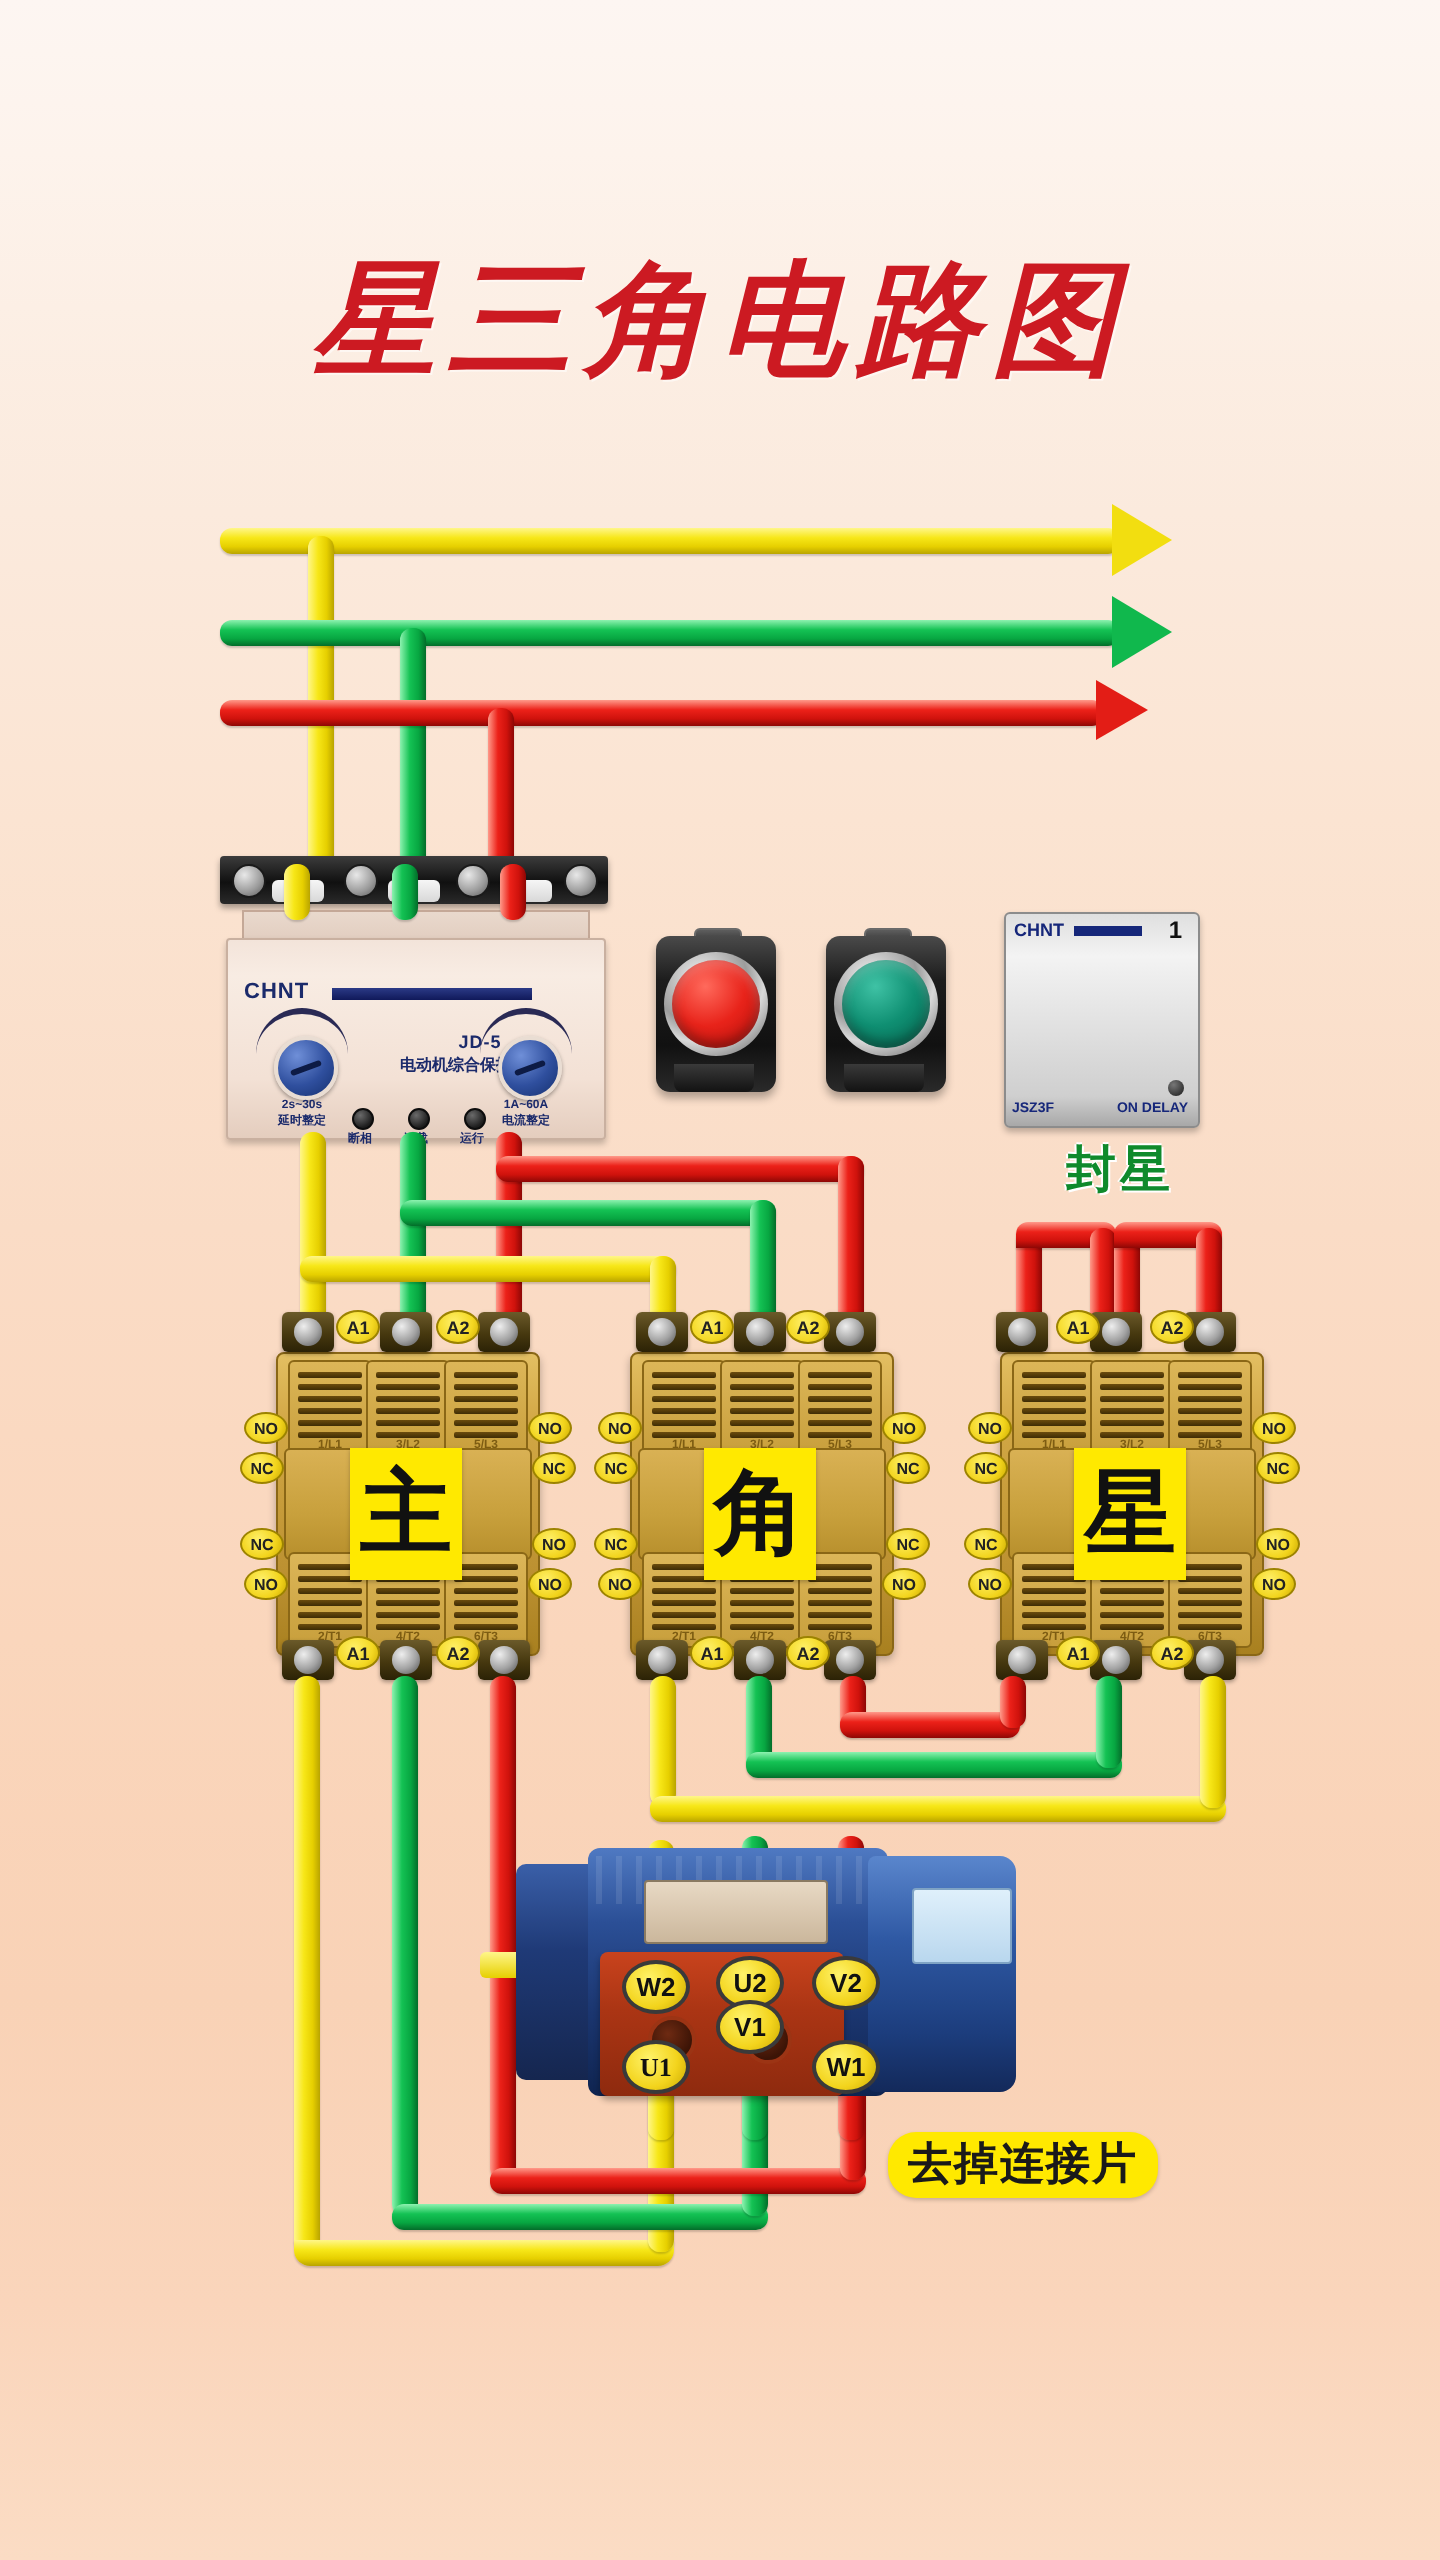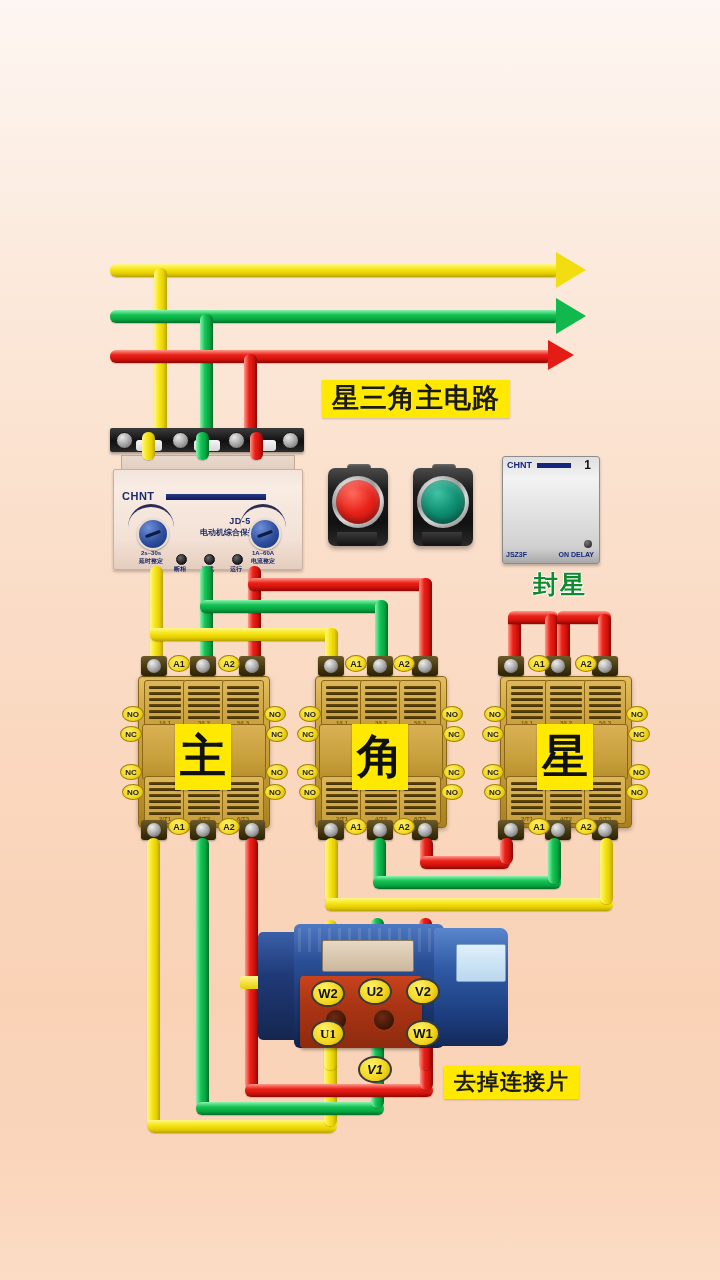--- a/index.html
+++ b/index.html
@@ -325,34 +325,34 @@
     border:2px solid #3a3a3a;
     color:#111; font-size:13px; font-weight:800;
     display:flex; align-items:center; justify-content:center;
   }
 </style>
 </head>
 <body>
 
 <div id="stage">
 
+  <div id="title">星三角电路图</div>
 
   <div class="wire h w-yellow" style="left:110px; top:264px; width:450px;"></div>
   <div class="arrowhead" style="left:556px; top:252px; border-top:18px solid transparent; border-bottom:18px solid transparent; border-left:30px solid #f2de10;"></div>
   <div class="wire v w-yellow" style="left:154px; top:268px; height:172px;"></div>
 
   <div class="wire h w-green" style="left:110px; top:310px; width:450px;"></div>
   <div class="arrowhead" style="left:556px; top:298px; border-top:18px solid transparent; border-bottom:18px solid transparent; border-left:30px solid #10b84d;"></div>
   <div class="wire v w-green" style="left:200px; top:314px; height:126px;"></div>
 
   <div class="wire h w-red" style="left:110px; top:350px; width:442px;"></div>
   <div class="arrowhead" style="left:548px; top:340px; border-top:15px solid transparent; border-bottom:15px solid transparent; border-left:26px solid #e31d16;"></div>
   <div class="wire v w-red" style="left:244px; top:354px; height:86px;"></div>
 
-  <div class="ylabel" style="left:322px; top:380px; font-size:27px;">星三角主电路</div>
 
   <div class="term-strip">
     <div class="term-screw" style="left:6px;"></div>
     <div class="term-slot" style="left:26px;"></div>
     <div class="term-screw" style="left:62px;"></div>
     <div class="term-slot" style="left:84px;"></div>
     <div class="term-screw" style="left:118px;"></div>
     <div class="term-slot" style="left:140px;"></div>
     <div class="term-screw" style="left:172px;"></div>
   </div>
@@ -770,18 +770,18 @@
     <div class="tbox">
       <div class="hole" style="left:24px;"></div>
       <div class="hole" style="left:72px;"></div>
     </div>
   </div>
 
   <div class="mt" style="left:311px; top:980px;">W2</div>
   <div class="mt" style="left:358px; top:978px;">U2</div>
   <div class="mt" style="left:406px; top:978px;">V2</div>
   <div class="mt" style="left:311px; top:1020px;font-family:Liberation Serif, serif;">U1</div>
-  <div class="mt" style="left:358px; top:1056px;font-style:italic;">V1</div>
+  <div class="mt" style="left:358px; top:1000px;">V1</div>
   <div class="mt" style="left:406px; top:1020px;">W1</div>
 
-  <div class="ylabel" style="left:444px; top:1066px; font-size:22px;">去掉连接片</div>
+  <div class="ylabel" style="left:444px; top:1066px; font-size:22px;border-radius:14px;">去掉连接片</div>
 
 </div>
 
 </body></html>

